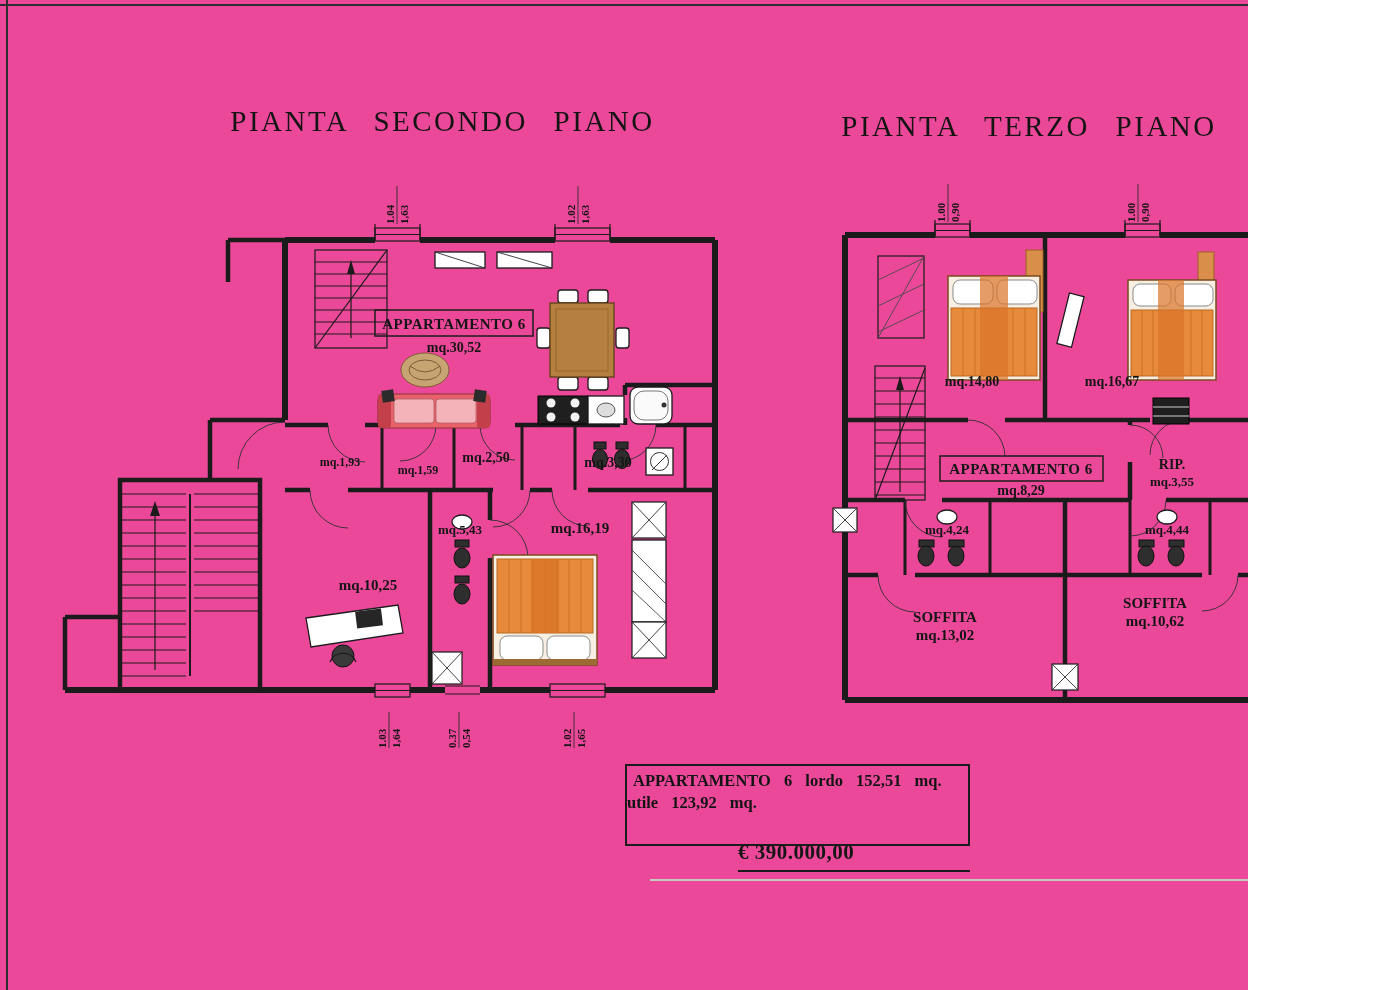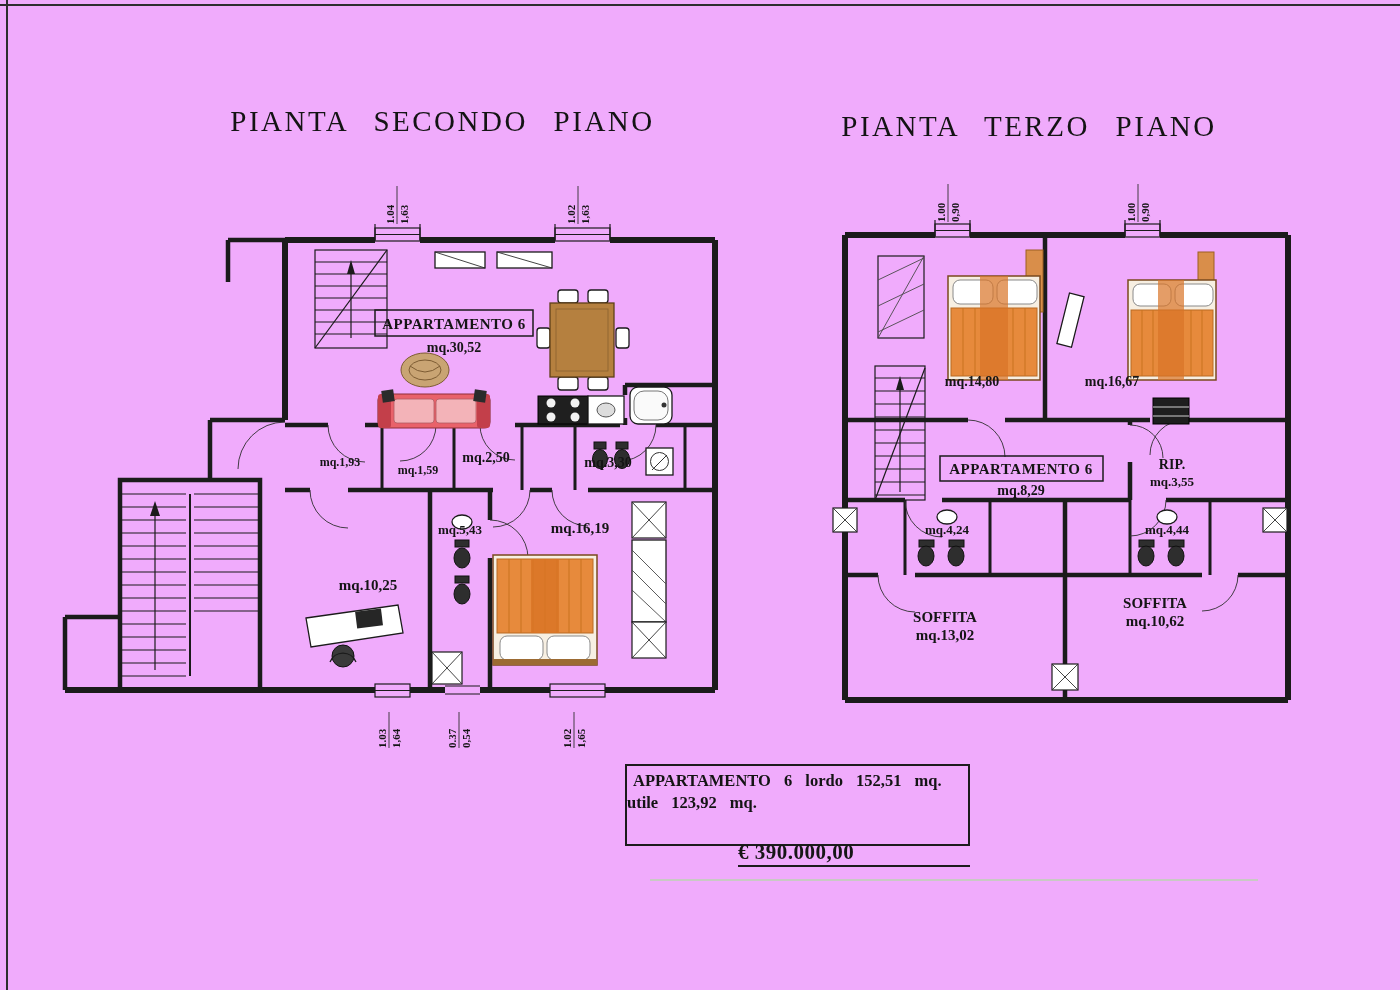--- a/index.html
+++ b/index.html
@@ -1,16 +1,16 @@
 <!DOCTYPE html>
 <html><head>
 <meta charset="utf-8">
 <style>
   html,body{margin:0;padding:0;background:#ffffff;}
-  .page{position:relative;width:1400px;height:990px;background:#f0abfc;overflow:hidden;
+  .page{position:relative;width:1248px;height:990px;background:#ec4899;overflow:hidden;
         font-family:"Liberation Serif",serif;color:#161616;}
   .scan-edge-top{position:absolute;top:4px;left:0;width:100%;height:2px;background:#2e2e2e;}
   .scan-edge-left{position:absolute;left:6px;top:0;width:2px;height:100%;background:#2e2e2e;}
   .title{position:absolute;text-align:center;font-size:29px;font-weight:normal;
          letter-spacing:2.5px;word-spacing:16px;color:#141414;white-space:nowrap;}
   .title-left{left:225px;top:105px;width:435px;}
   .title-right{left:829px;top:110px;width:400px;}
   svg.plan{position:absolute;}
   .plan-left{left:60px;top:170px;}
   .plan-right{left:820px;top:170px;}
@@ -35,21 +35,21 @@
   .t12{font-size:12px;}
   .apt{font-size:15px;letter-spacing:.5px;}
   .dim{font-size:11px;}
 
   .summary-box{position:absolute;left:625px;top:764px;width:345px;height:82px;
                border:2px solid #1c1c1c;box-sizing:border-box;font-size:16.5px;
                font-weight:600;word-spacing:9px;color:#141414;}
   .summary-box .s1{padding:5px 0 0 6px;white-space:nowrap;}
   .summary-box .s2,.summary-box .s3{text-align:left;padding-right:30px;margin-top:2px;white-space:nowrap;}
   .price{position:absolute;left:738px;top:840px;width:232px;border-bottom:2px solid #1c1c1c;
-         font-size:21px;font-weight:600;letter-spacing:.5px;white-space:nowrap;}
+         padding-bottom:5px;font-size:21px;font-weight:600;letter-spacing:.5px;white-space:nowrap;}
   .artifact-line{position:absolute;left:650px;top:879px;width:608px;height:2px;background:#c9c9c4;}
 </style>
 </head>
 <body>
 
 <div class="page">
   <div class="scan-edge-top"></div>
   <div class="scan-edge-left"></div>
 
   <div class="title title-left">PIANTA SECONDO PIANO</div>

